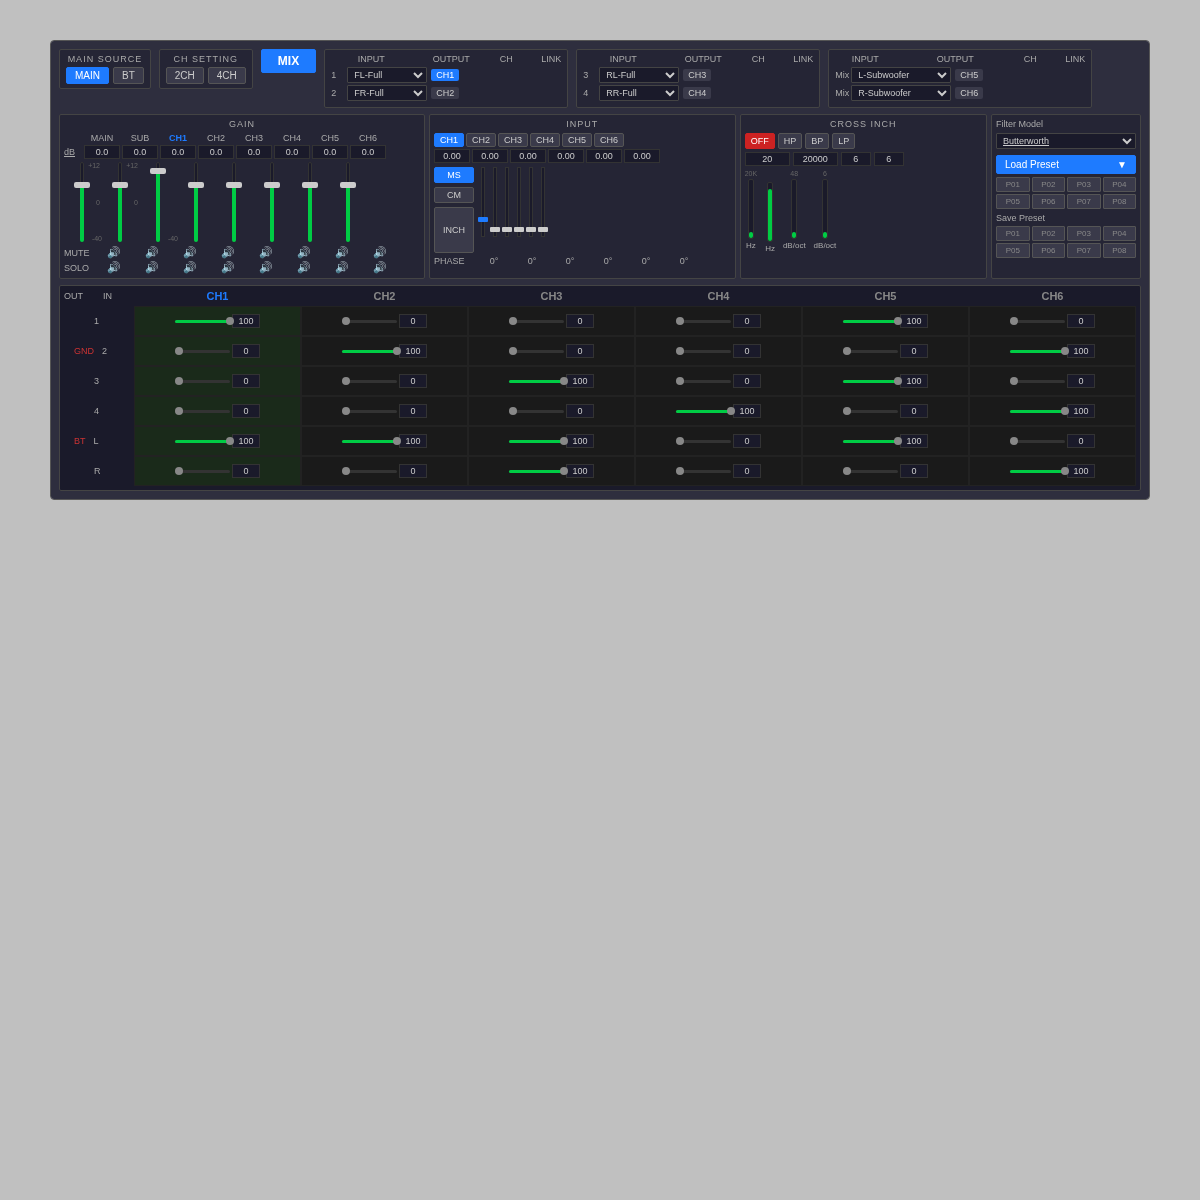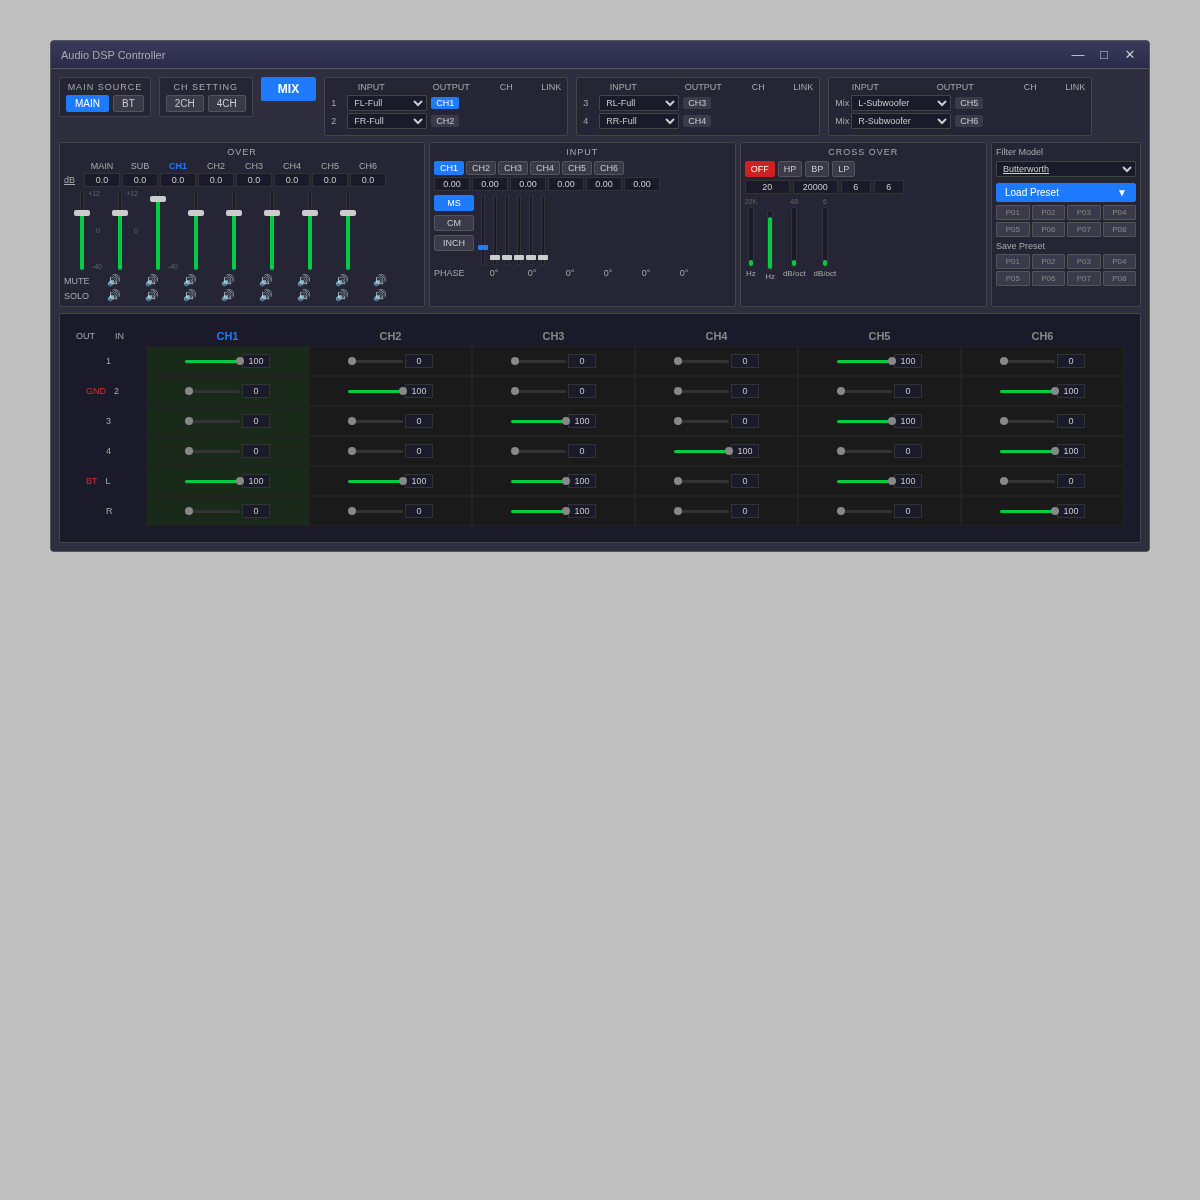--- a/index.html
+++ b/index.html
@@ -178,21 +178,21 @@
       width: 36px;
       text-align: center;
       padding: 1px;
     }
 
     
     .matrix-section {
       background: #1a1a2a;
       border: 1px solid #444;
       border-radius: 2px;
-      padding: 16px;
+      padding: 4px;
     }
     .matrix-header-row {
       display: flex;
       align-items: center;
       margin-bottom: 4px;
     }
     .slider-mini {
       display: flex;
       align-items: center;
       gap: 2px;
@@ -385,21 +385,21 @@
       cursor: pointer;
       font-size: 9px;
       width: 40px;
       text-align: center;
       margin-bottom: 2px;
     }
     .inch-btn {
       background: #3a3a4a;
       color: #ccc;
       border: 1px solid #555;
-      padding: 2px 6px;
+      padding: 17px 6px;
       border-radius: 2px;
       cursor: pointer;
       font-size: 9px;
       width: 40px;
       text-align: center;
     }
 
     .mix-btn {
       background: #1e7bff;
       border: 1px solid #1e7bff;
@@ -409,28 +409,20 @@
       cursor: pointer;
       font-size: 12px;
       font-weight: bold;
     }
   </style>
 </head>
 <body>
 
 <div class="window">
 
-  <div class="title-bar">
-    <span style="color:#aaa;font-size:11px;">Audio DSP Controller</span>
-    <div class="title-bar-controls">
-      <span class="title-bar-btn">—</span>
-      <span class="title-bar-btn">□</span>
-      <span class="title-bar-btn">✕</span>
-    </div>
-  </div>
 
   <div class="main-panel">
 
     <div class="top-section">
 
       <div class="section-box">
         <div class="section-label">MAIN SOURCE</div>
         <div class="btn-row">
           <div class="btn active">MAIN</div>
           <div class="btn">BT</div>
@@ -517,21 +509,21 @@
           </select>
           <span class="ch-badge-gray">CH6</span>
         </div>
       </div>
 
     </div>
 
     <div class="mid-section">
 
       <div class="gain-panel">
-        <div class="panel-title">OVER</div>
+        <div class="panel-title">GAIN</div>
 
         <div style="display:flex;gap:2px;margin-bottom:2px;">
           <div style="width:18px;"></div>
           <div style="width:36px;text-align:center;font-size:9px;color:#aaa;">MAIN</div>
           <div style="width:36px;text-align:center;font-size:9px;color:#aaa;">SUB</div>
           <div style="width:36px;text-align:center;font-size:9px;color:#1e7bff;font-weight:bold;">CH1</div>
           <div style="width:36px;text-align:center;font-size:9px;color:#aaa;">CH2</div>
           <div style="width:36px;text-align:center;font-size:9px;color:#aaa;">CH3</div>
           <div style="width:36px;text-align:center;font-size:9px;color:#aaa;">CH4</div>
           <div style="width:36px;text-align:center;font-size:9px;color:#aaa;">CH5</div>
@@ -700,21 +692,21 @@
           <span style="width:36px;text-align:center;font-size:9px;color:#aaa;">0°</span>
           <span style="width:36px;text-align:center;font-size:9px;color:#aaa;">0°</span>
           <span style="width:36px;text-align:center;font-size:9px;color:#aaa;">0°</span>
           <span style="width:36px;text-align:center;font-size:9px;color:#aaa;">0°</span>
           <span style="width:36px;text-align:center;font-size:9px;color:#aaa;">0°</span>
           <span style="width:36px;text-align:center;font-size:9px;color:#aaa;">0°</span>
         </div>
       </div>
 
       <div class="crossover-panel">
-        <div class="panel-title">CROSS OVER</div>
+        <div class="panel-title">CROSS INCH</div>
         <div class="crossover-filters-row">
           <button class="filter-btn off">OFF</button>
           <button class="filter-btn">HP</button>
           <button class="filter-btn">BP</button>
           <button class="filter-btn">LP</button>
         </div>
         <div class="crossover-inputs-row">
           <input class="xo-input" value="20" style="">
           <input class="xo-input" value="20000" style="">
           <input class="xo-input" value="6" style="width: 30px;">

